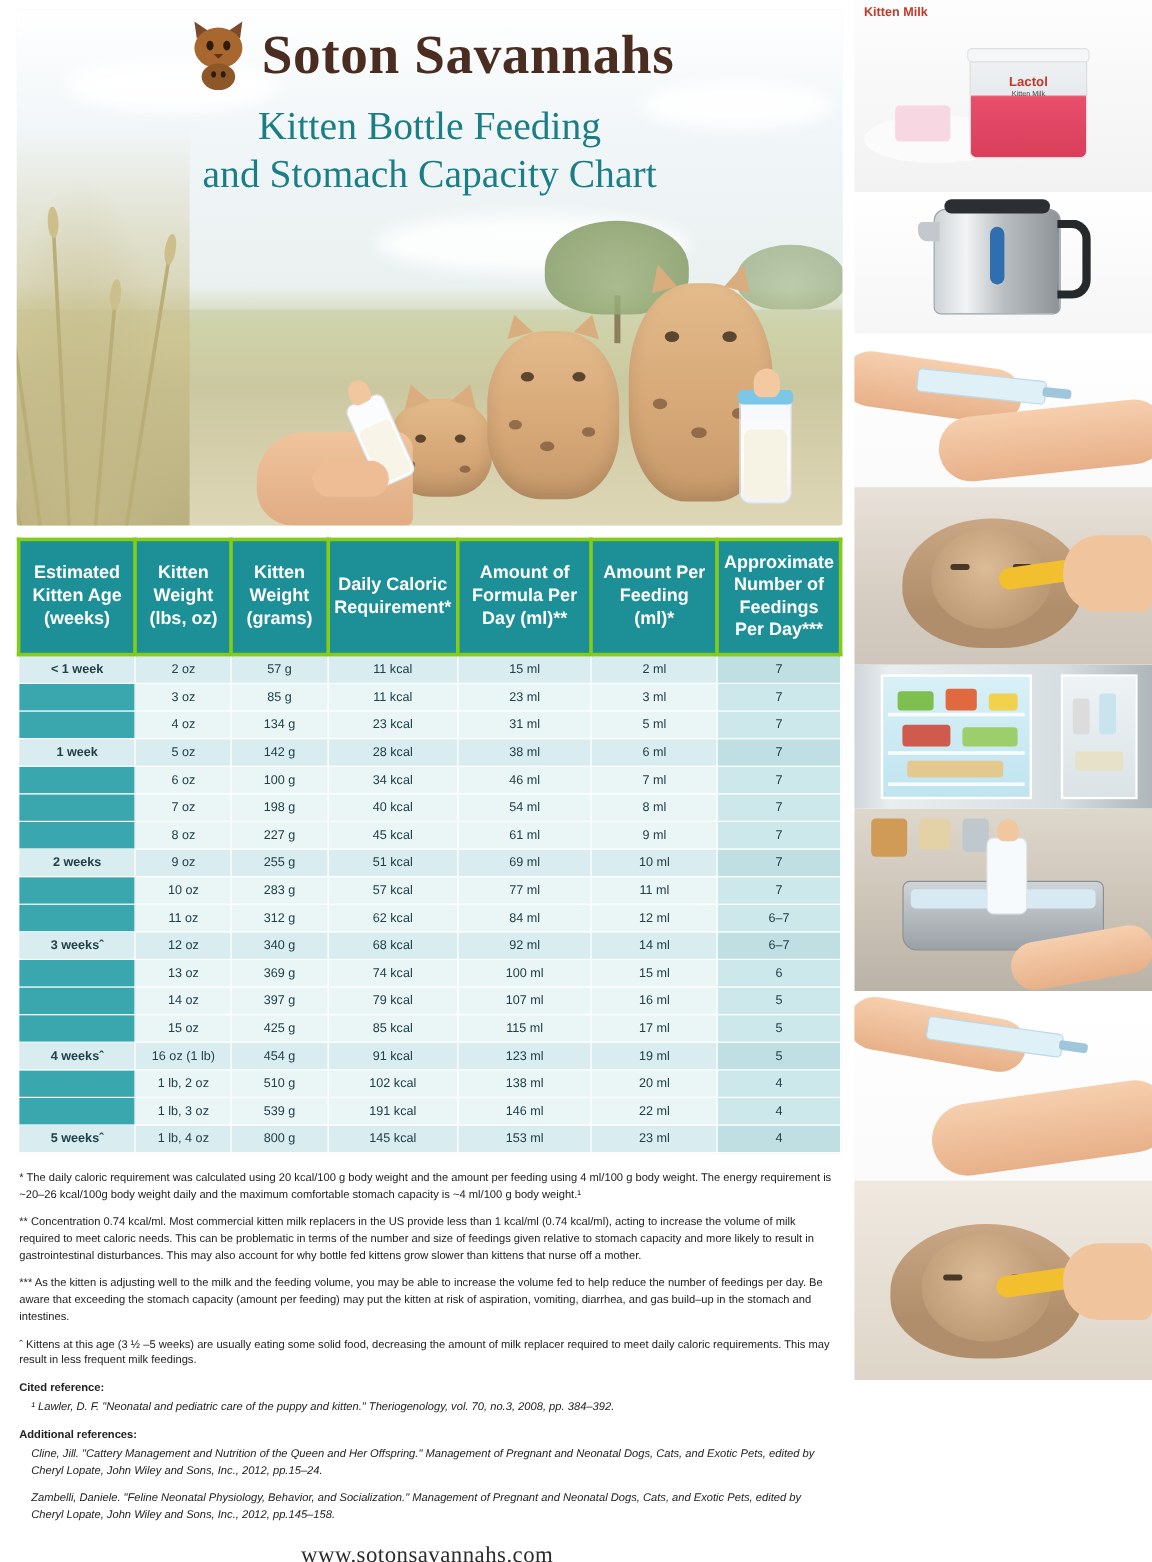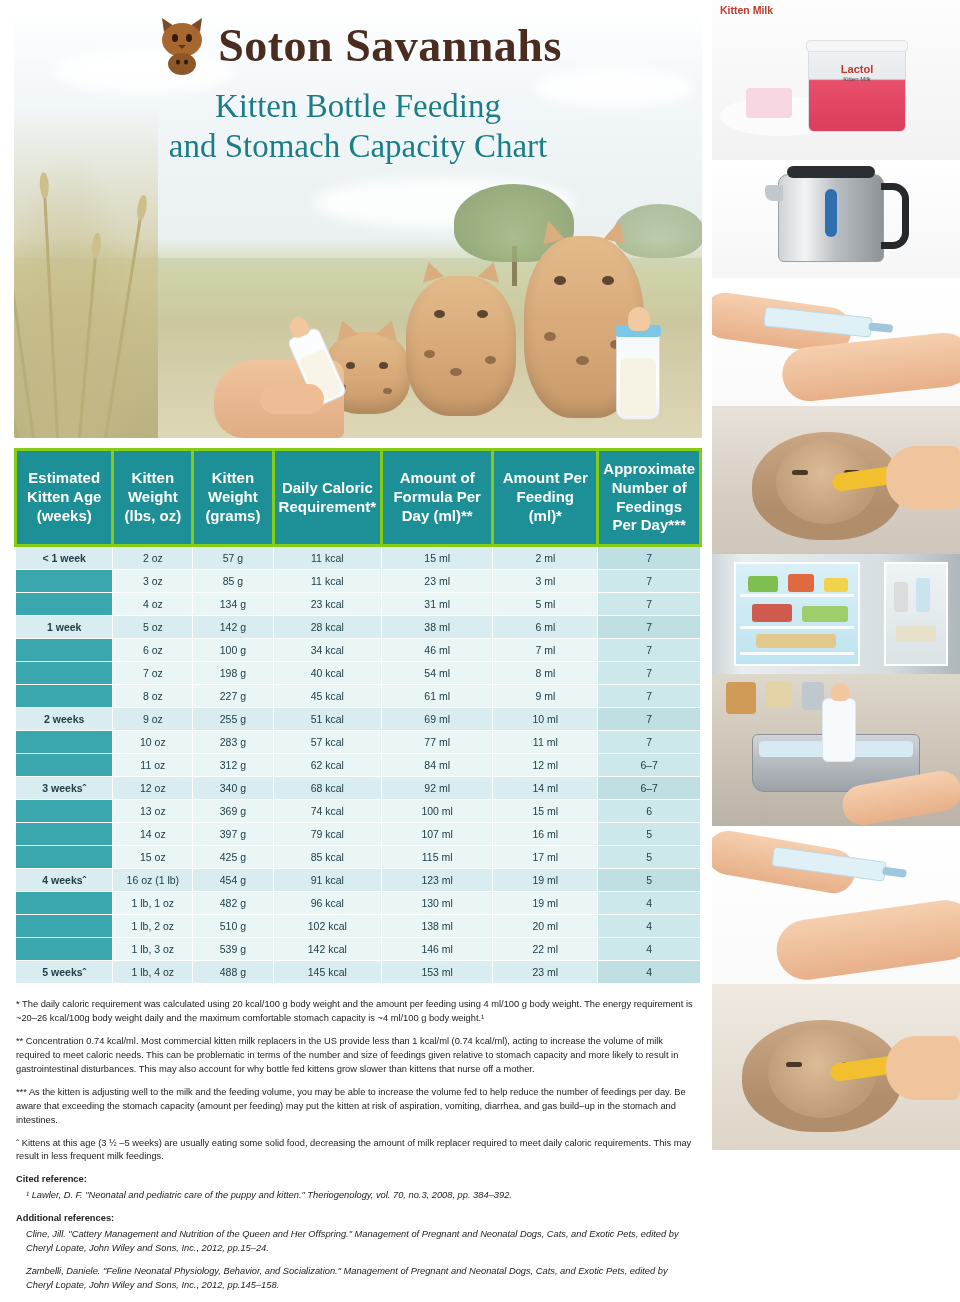--- a/index.html
+++ b/index.html
@@ -433,49 +433,40 @@
               <td class="agecell">4 weeksˆ</td>
               <td>16 oz (1 lb)</td>
               <td>454 g</td>
               <td>91 kcal</td>
               <td>123 ml</td>
               <td>19 ml</td>
               <td class="col-last">5</td>
             </tr>
             <tr class="band-b">
               <td class="agecell empty"></td>
-              <td>1 lb, 1 oz</td>
-              <td>482 g</td>
-              <td>96 kcal</td>
-              <td>130 ml</td>
-              <td>19 ml</td>
-              <td class="col-last">4</td>
-            </tr>
-            <tr class="band-b">
-              <td class="agecell empty"></td>
               <td>1 lb, 2 oz</td>
               <td>510 g</td>
               <td>102 kcal</td>
               <td>138 ml</td>
               <td>20 ml</td>
               <td class="col-last">4</td>
             </tr>
             <tr class="band-b">
               <td class="agecell empty"></td>
               <td>1 lb, 3 oz</td>
               <td>539 g</td>
-              <td>142 kcal</td>
+              <td>191 kcal</td>
               <td>146 ml</td>
               <td>22 ml</td>
               <td class="col-last">4</td>
             </tr>
             <tr class="band-a">
               <td class="agecell">5 weeksˆ</td>
               <td>1 lb, 4 oz</td>
-              <td>488 g</td>
+              <td>800 g</td>
               <td>145 kcal</td>
               <td>153 ml</td>
               <td>23 ml</td>
               <td class="col-last">4</td>
             </tr>
           </tbody>
       </table>
     </div>
 
     <div class="notes">

